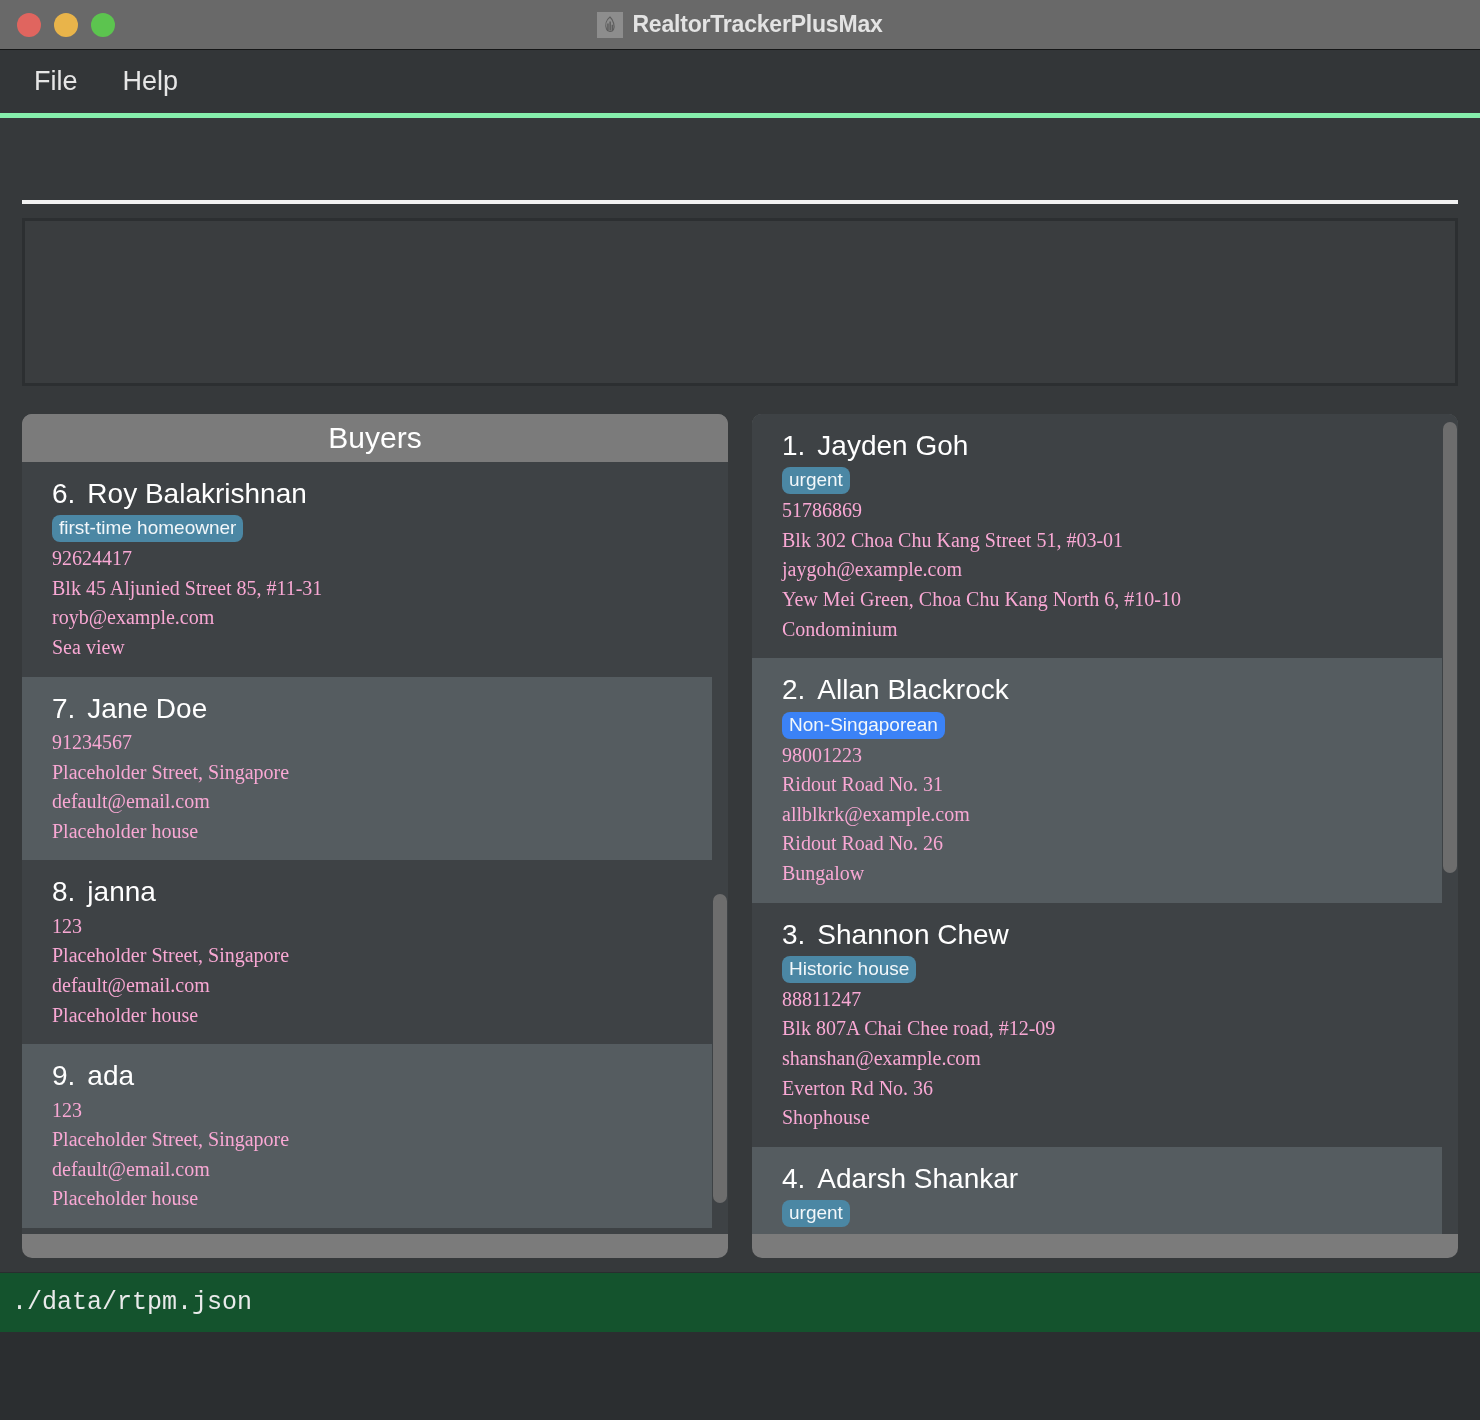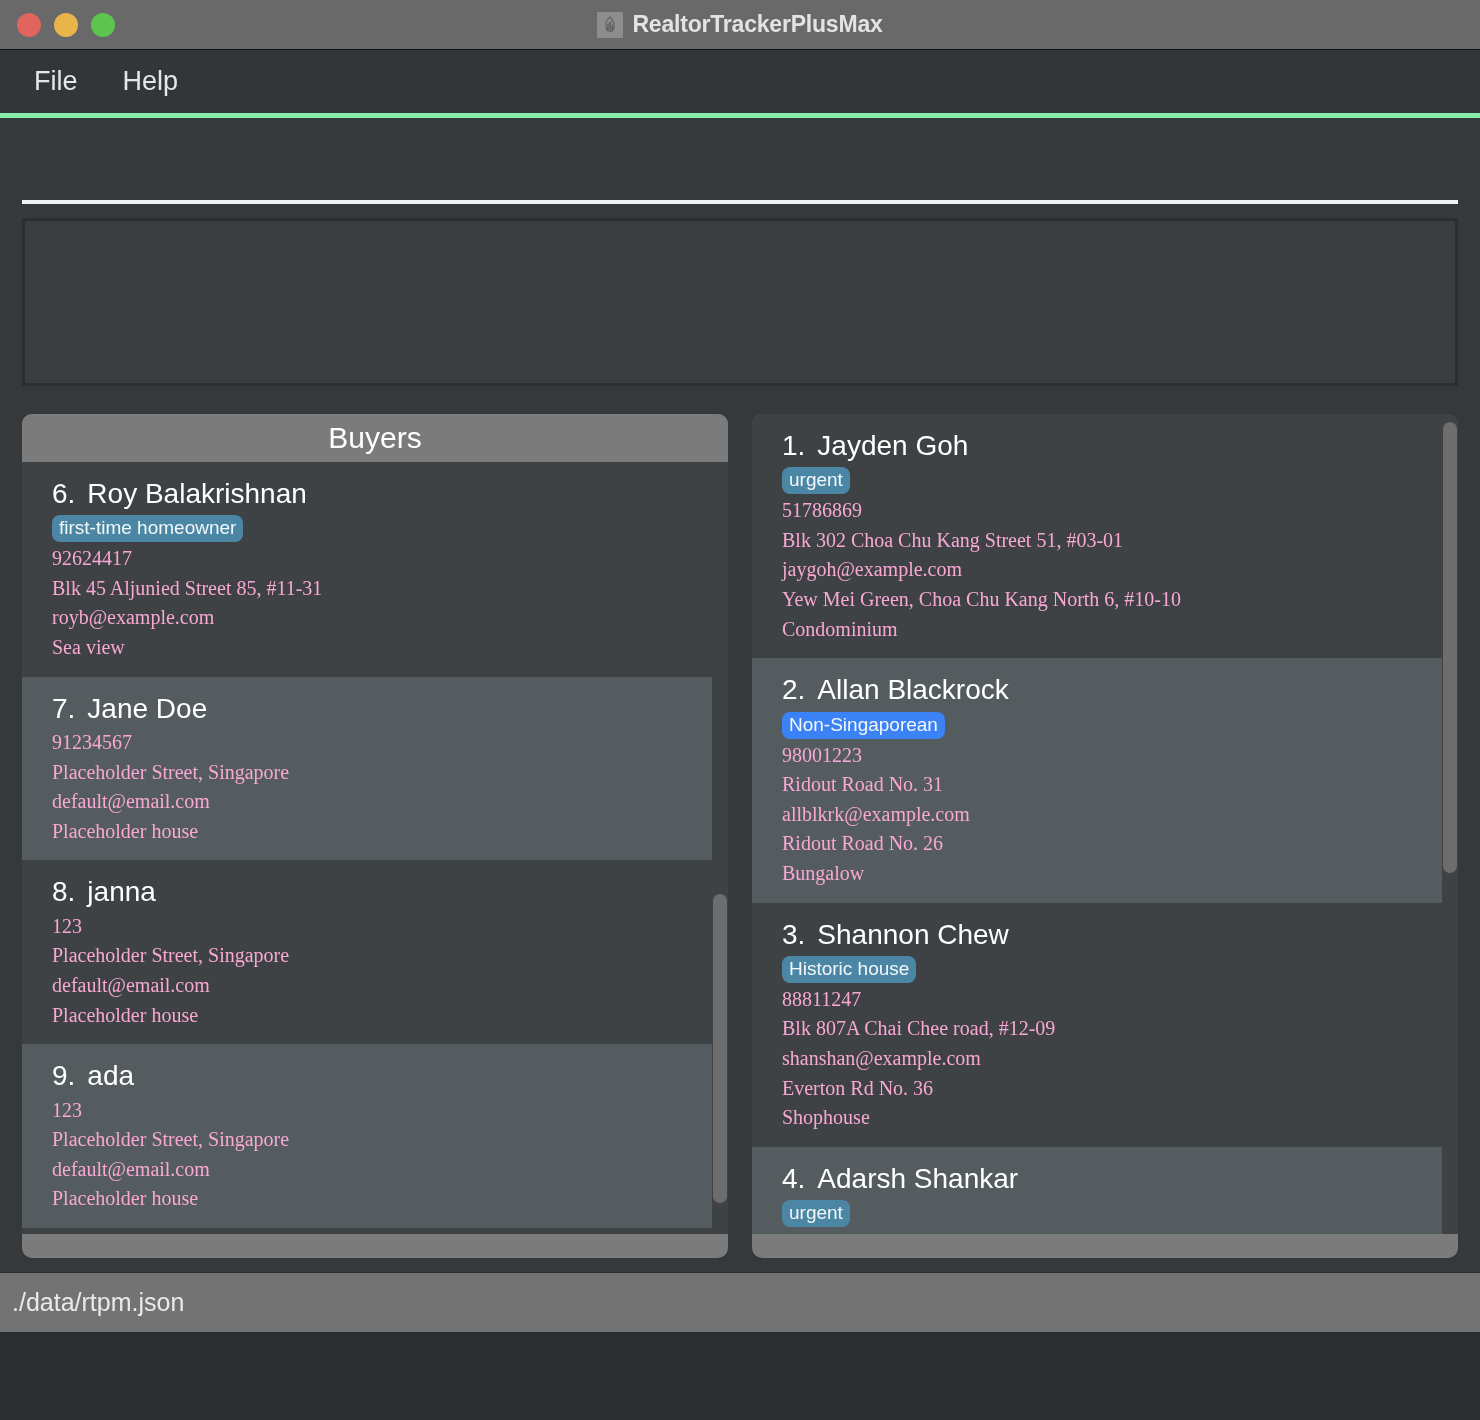--- a/index.html
+++ b/index.html
@@ -210,25 +210,26 @@
     position: absolute;
     left: 1px;
     width: 14px;
     background: #6d6d6d;
     border-radius: 7px;
   }
 
   
   .statusbar {
     flex: 0 0 60px;
-    background: #737373;
+    background: #14532d;
     display: flex;
     align-items: center;
     padding-left: 12px;
     border-top: 1px solid #2a2d2f;
+    font-family: Liberation Mono, monospace;
   }
   .status-text {
     font-size: 25px;
     color: #e9eaea;
     white-space: nowrap;
   }
 </style>
 </head>
 <body>
 

